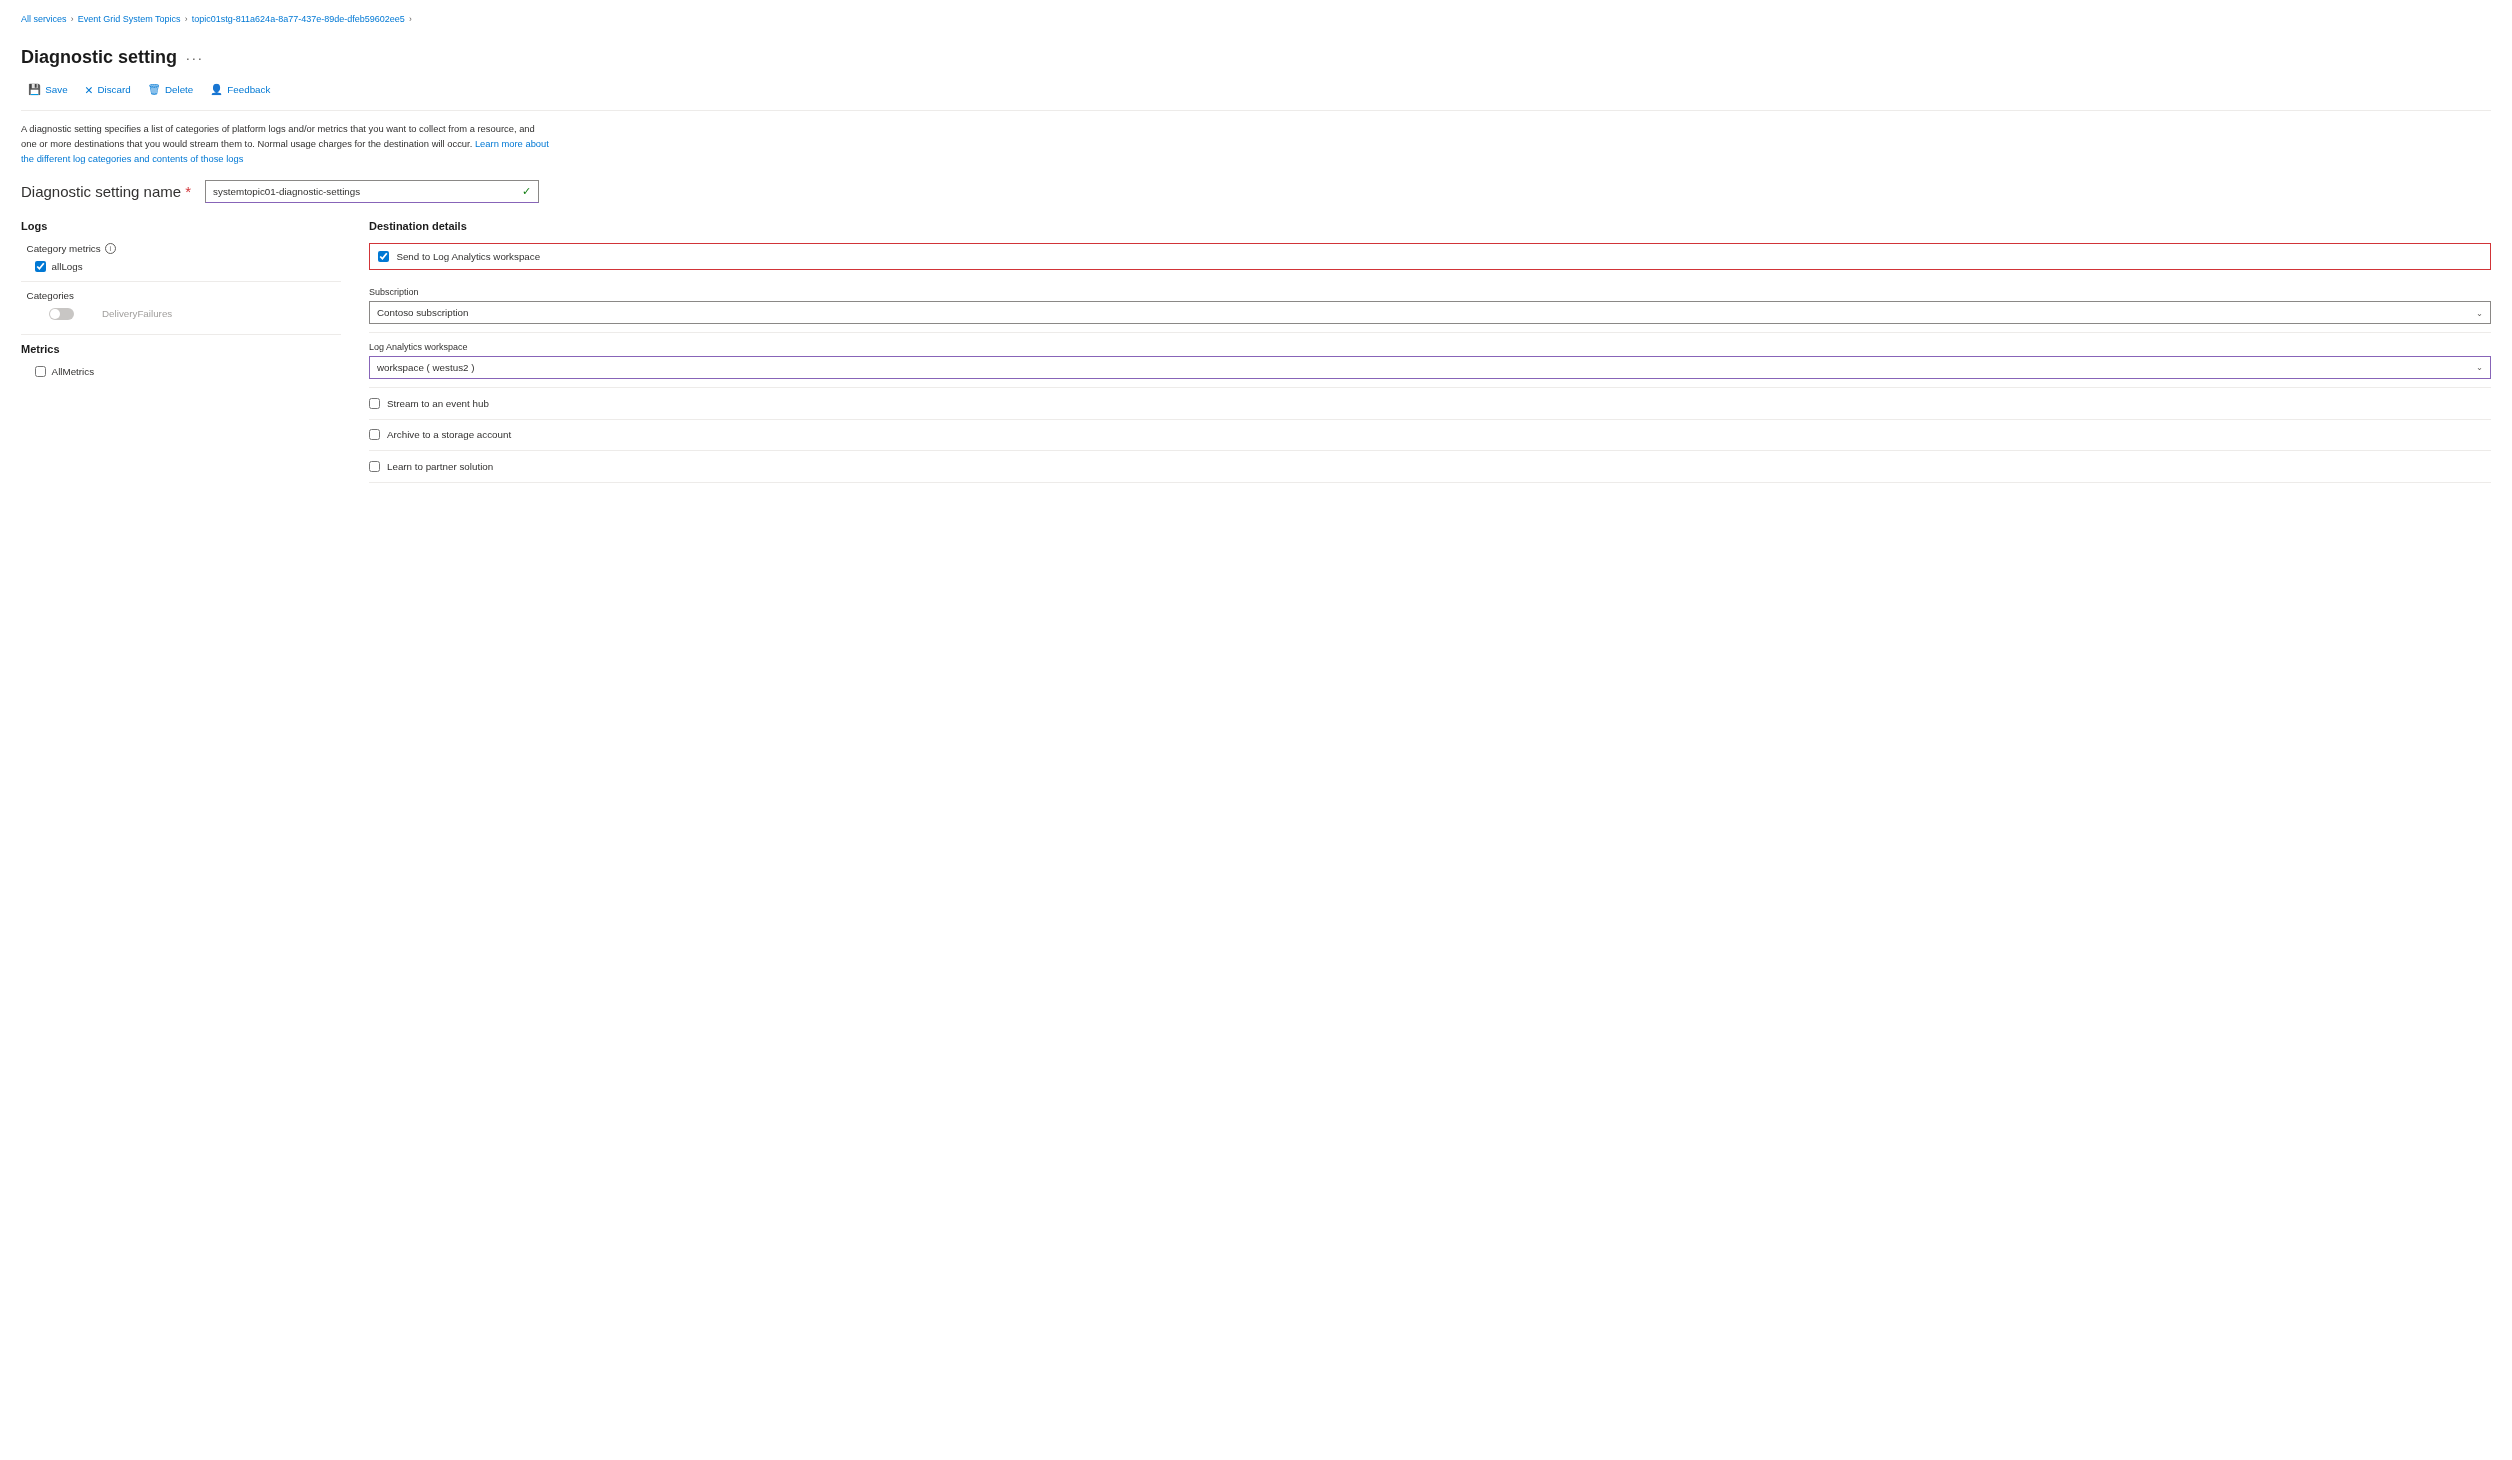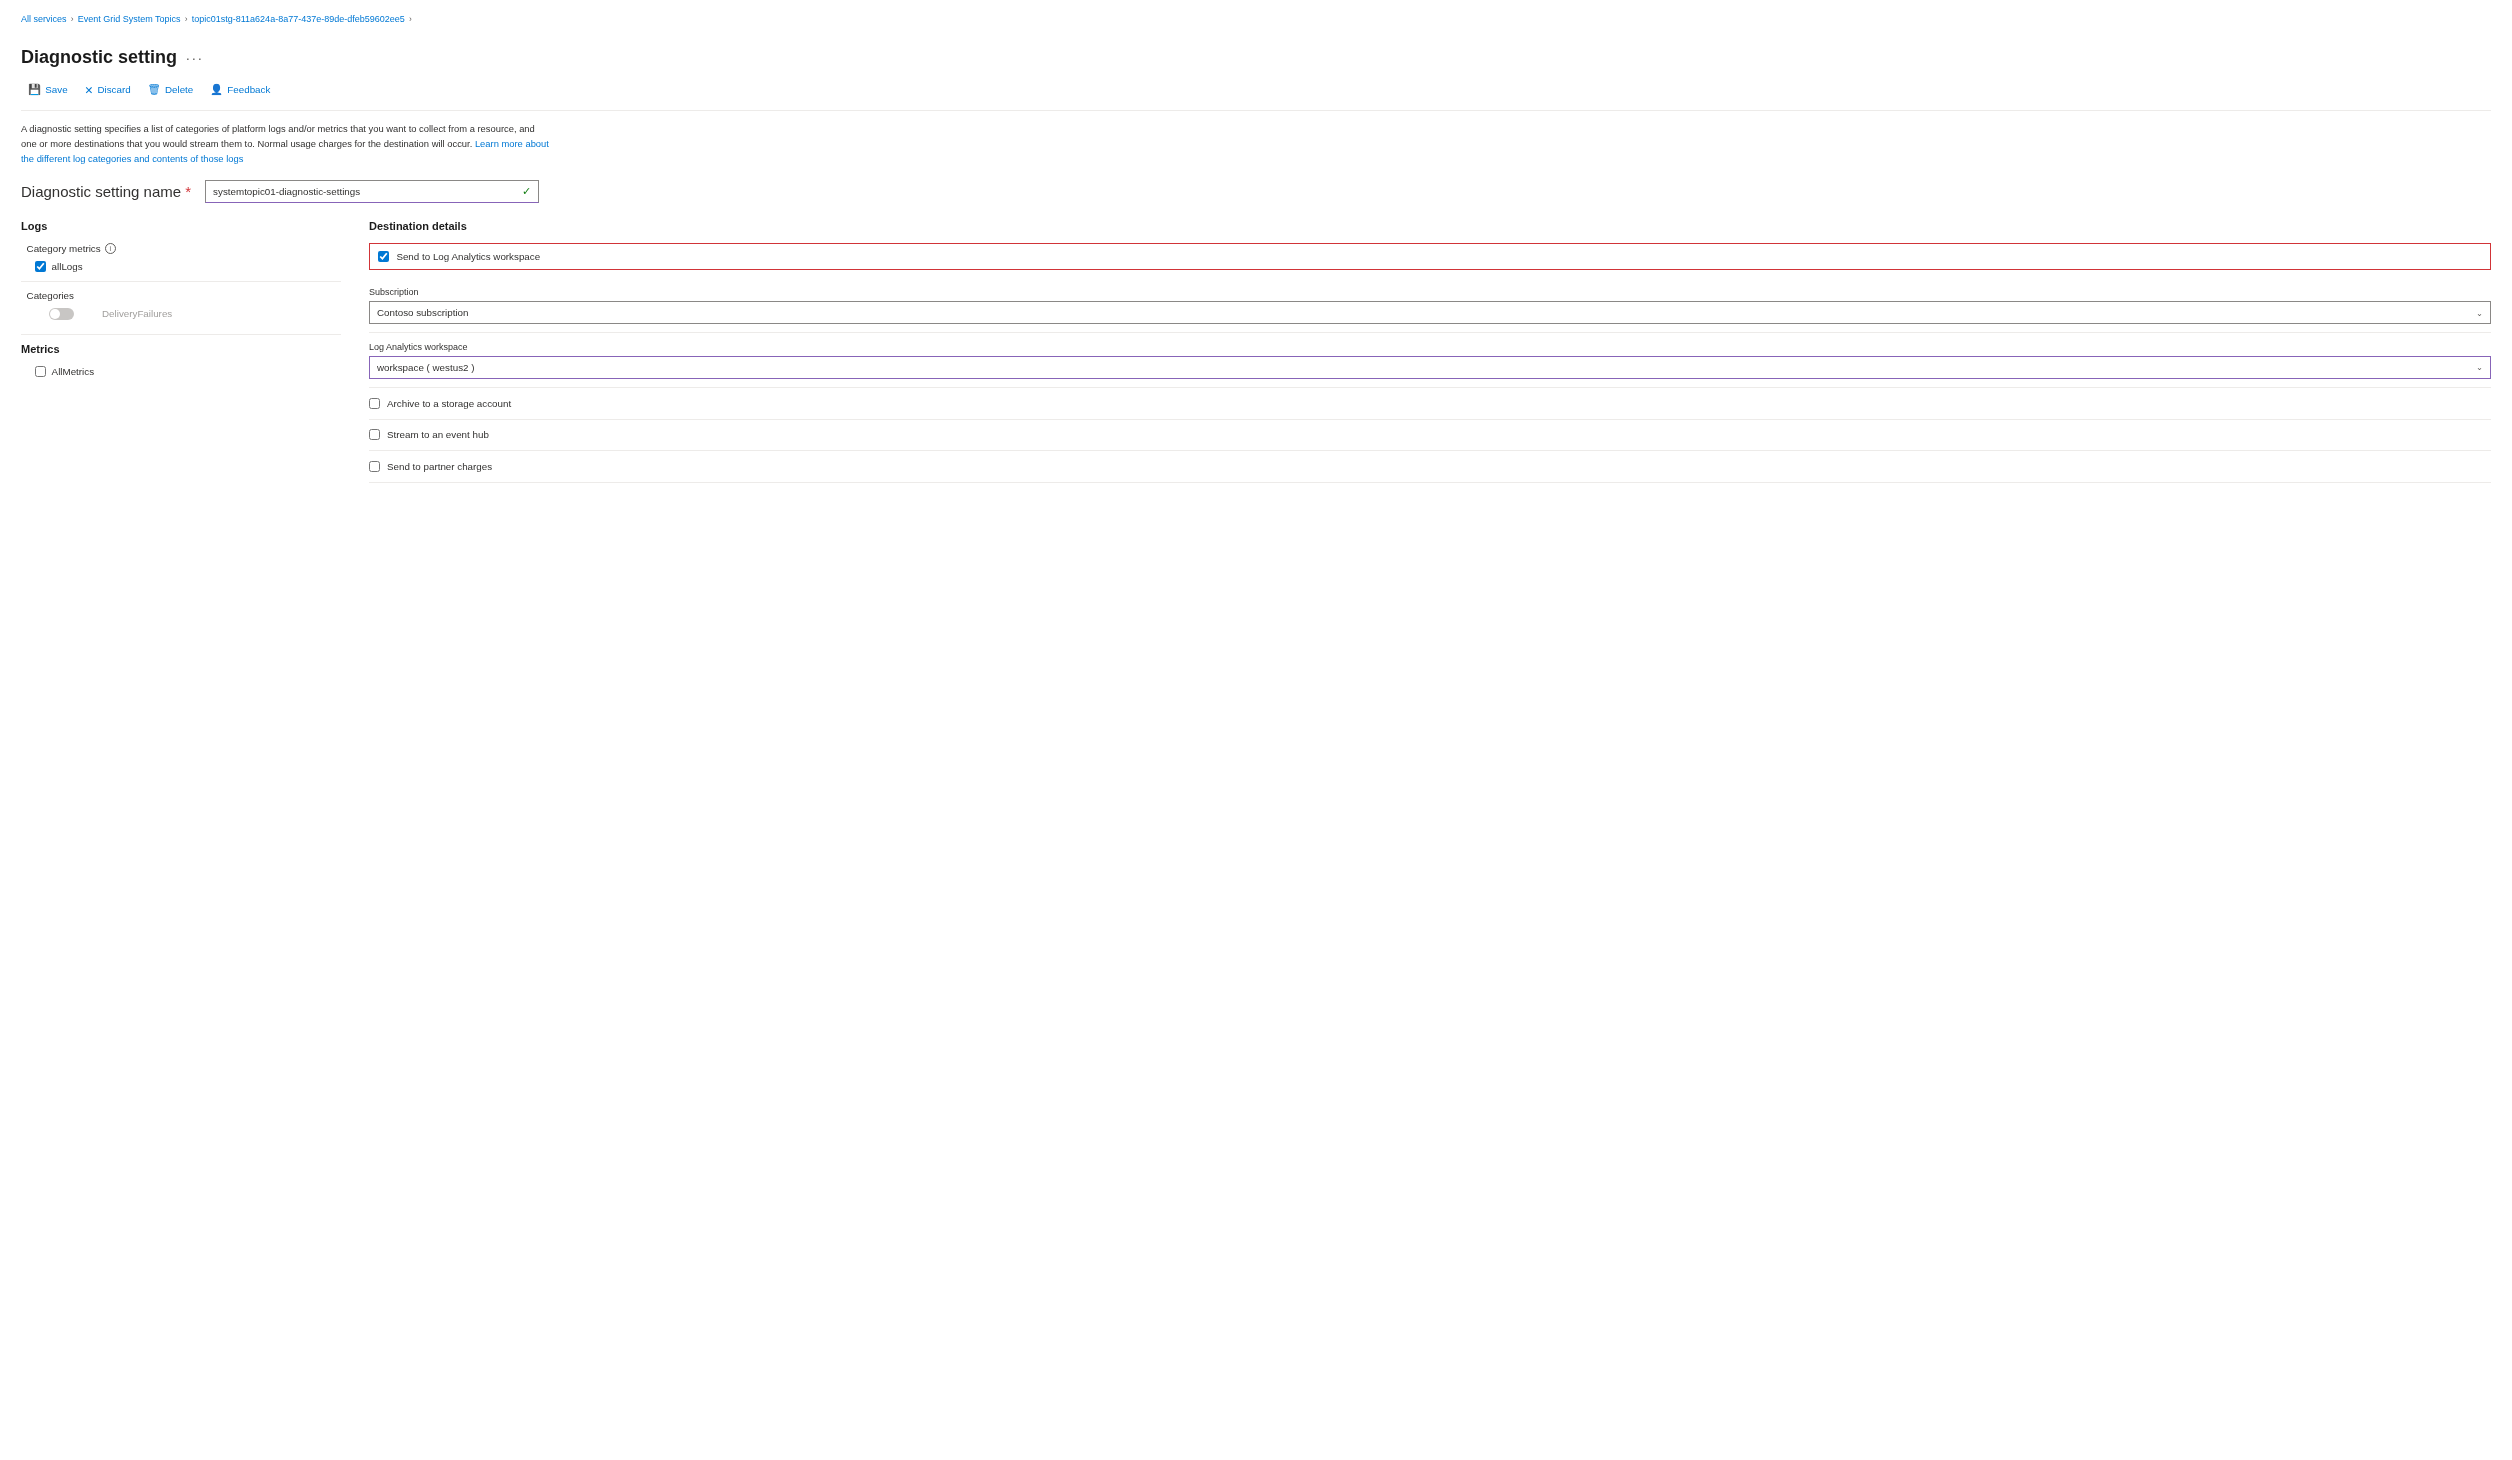--- a/index.html
+++ b/index.html
@@ -386,29 +386,29 @@
 
     <div class="field-group">
       <div class="field-label">Log Analytics workspace</div>
       <div class="select-field purple-border">
         <span>workspace ( westus2 )</span>
         <span class="select-arrow">⌄</span>
       </div>
     </div>
 
     <div style="display:flex; align-items:center; gap:7px; padding:9.8px 0; border-bottom:0.7px solid #edebe9;">
+      <input type="checkbox" id="eventHub" style="">
+      <label for="eventHub">Stream to an event hub</label>
+    </div>
+
+    <div style="display:flex; align-items:center; gap:7px; padding:9.8px 0; border-bottom:0.7px solid #edebe9;">
       <input type="checkbox" id="archiveStorage" style="">
       <label for="archiveStorage">Archive to a storage account</label>
     </div>
 
     <div style="display:flex; align-items:center; gap:7px; padding:9.8px 0; border-bottom:0.7px solid #edebe9;">
-      <input type="checkbox" id="eventHub" style="">
-      <label for="eventHub">Stream to an event hub</label>
-    </div>
-
-    <div style="display:flex; align-items:center; gap:7px; padding:9.8px 0; border-bottom:0.7px solid #edebe9;">
       <input type="checkbox" id="partnerSolution" style="">
-      <label for="partnerSolution">Send to partner charges</label>
+      <label for="partnerSolution">Learn to partner solution</label>
     </div>
 
   </div>
 </div>
 
 
 </body></html>

